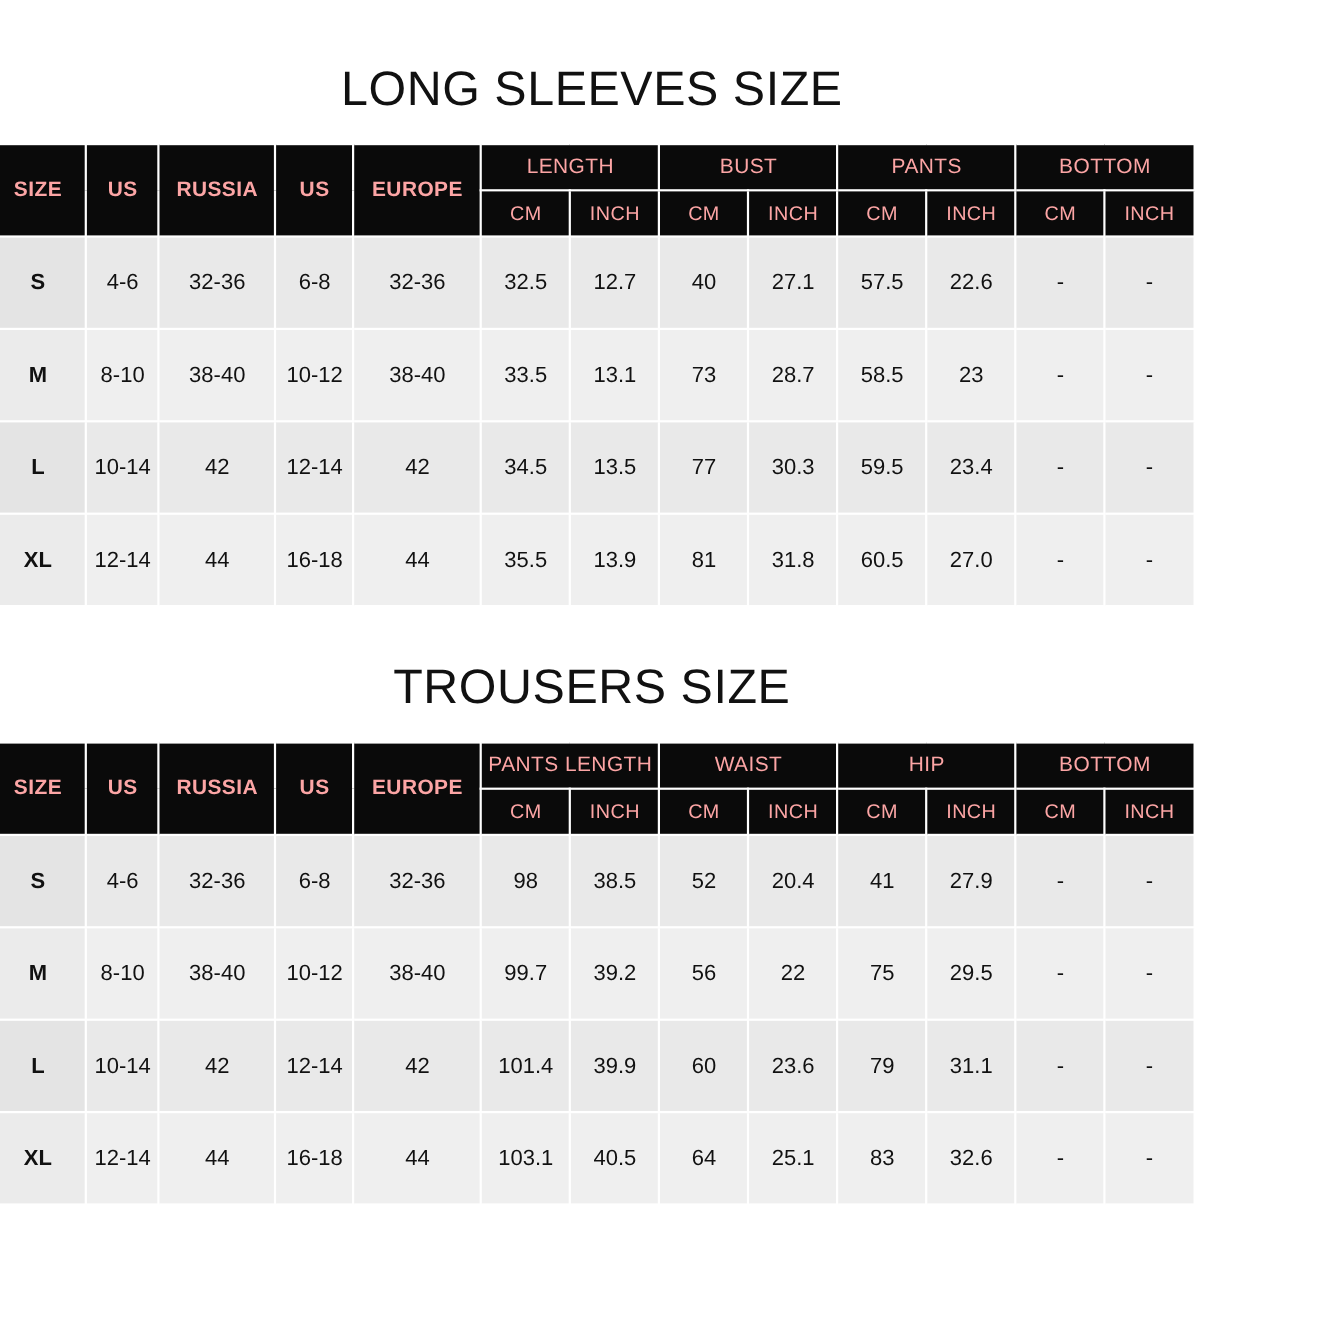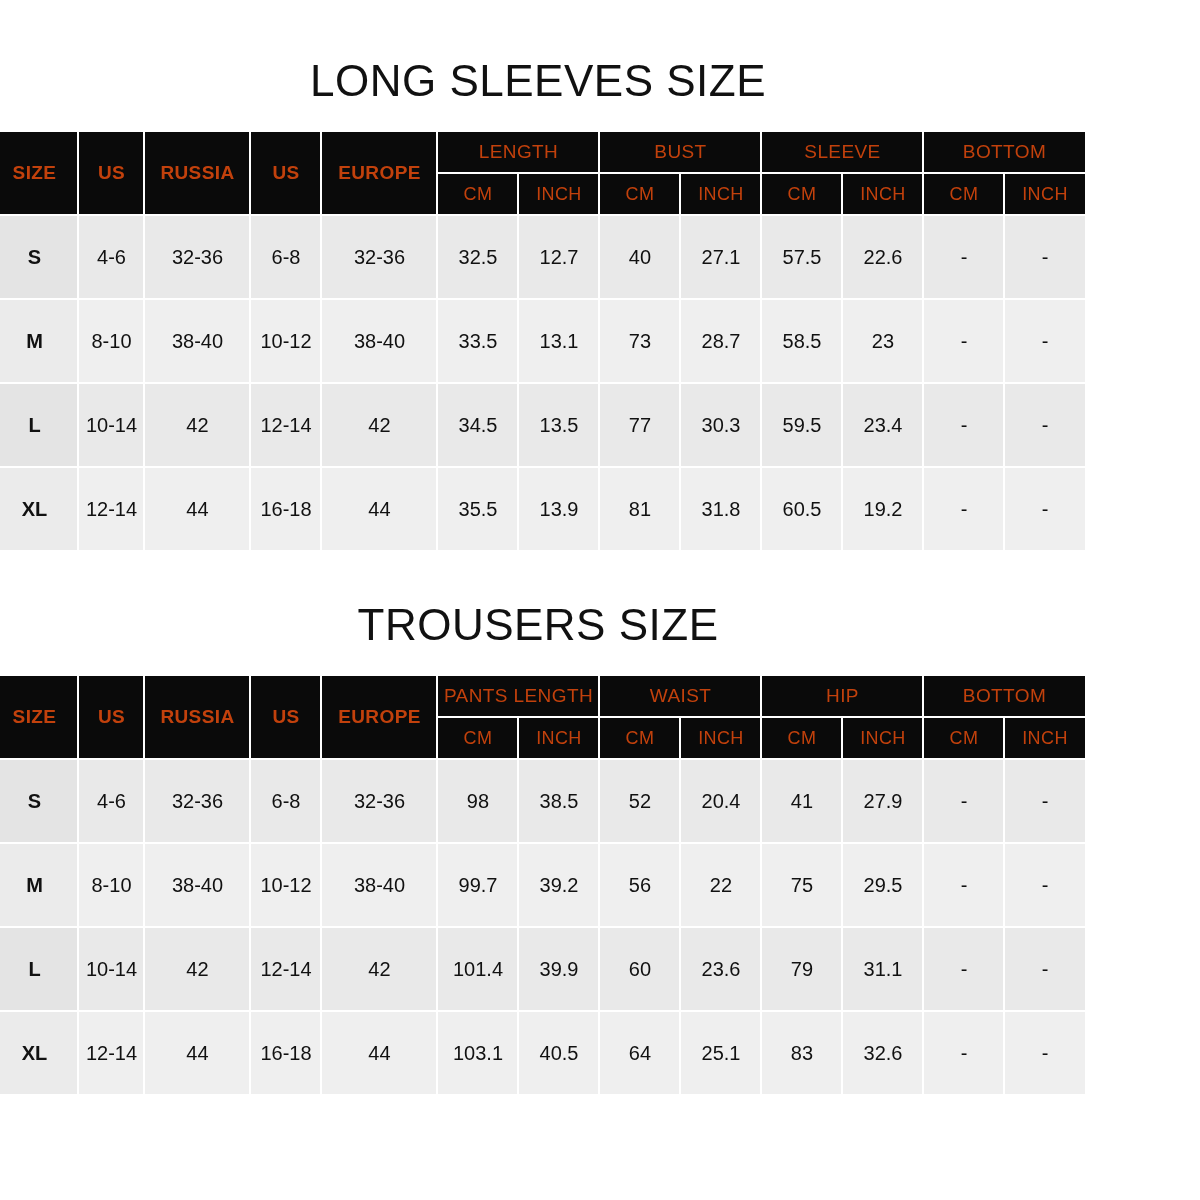--- a/index.html
+++ b/index.html
@@ -47,21 +47,21 @@
     border: 2px solid #ffffff;
     text-align: center;
     vertical-align: middle;
     font-weight: 400;
     padding: 0;
   }
 
   
   thead th {
     background: #0a0a0a;
-    color: #c2410c;
+    color: #fca5a5;
     font-size: 19px;
     letter-spacing: 0.4px;
   }
   thead th.tall { height: 84px; font-weight: bold; }
   thead th.grp { height: 42px; }
   thead th.sub { height: 42px; font-size: 18px; }
 
   
   tbody td {
     height: 84px;
@@ -111,21 +111,21 @@
       </colgroup>
       <thead>
         <tr>
           <th class="tall" rowspan="2">SIZE</th>
           <th class="tall" rowspan="2">US</th>
           <th class="tall" rowspan="2">RUSSIA</th>
           <th class="tall" rowspan="2">US</th>
           <th class="tall" rowspan="2">EUROPE</th>
           <th class="grp" colspan="2">LENGTH</th>
           <th class="grp" colspan="2">BUST</th>
-          <th class="grp" colspan="2">SLEEVE</th>
+          <th class="grp" colspan="2">PANTS</th>
           <th class="grp" colspan="2">BOTTOM</th>
         </tr>
         <tr>
           <th class="sub">CM</th>
           <th class="sub">INCH</th>
           <th class="sub">CM</th>
           <th class="sub">INCH</th>
           <th class="sub">CM</th>
           <th class="sub">INCH</th>
           <th class="sub">CM</th>
@@ -182,21 +182,21 @@
           <td class="size-col">XL</td>
           <td>12-14</td>
           <td>44</td>
           <td>16-18</td>
           <td>44</td>
           <td>35.5</td>
           <td>13.9</td>
           <td>81</td>
           <td>31.8</td>
           <td>60.5</td>
-          <td>19.2</td>
+          <td>27.0</td>
           <td>-</td>
           <td>-</td>
         </tr>
       </tbody>
     </table>
   </div>
 
   <div class="section">
     <h1 class="section-title title-2">TROUSERS SIZE</h1>
 

